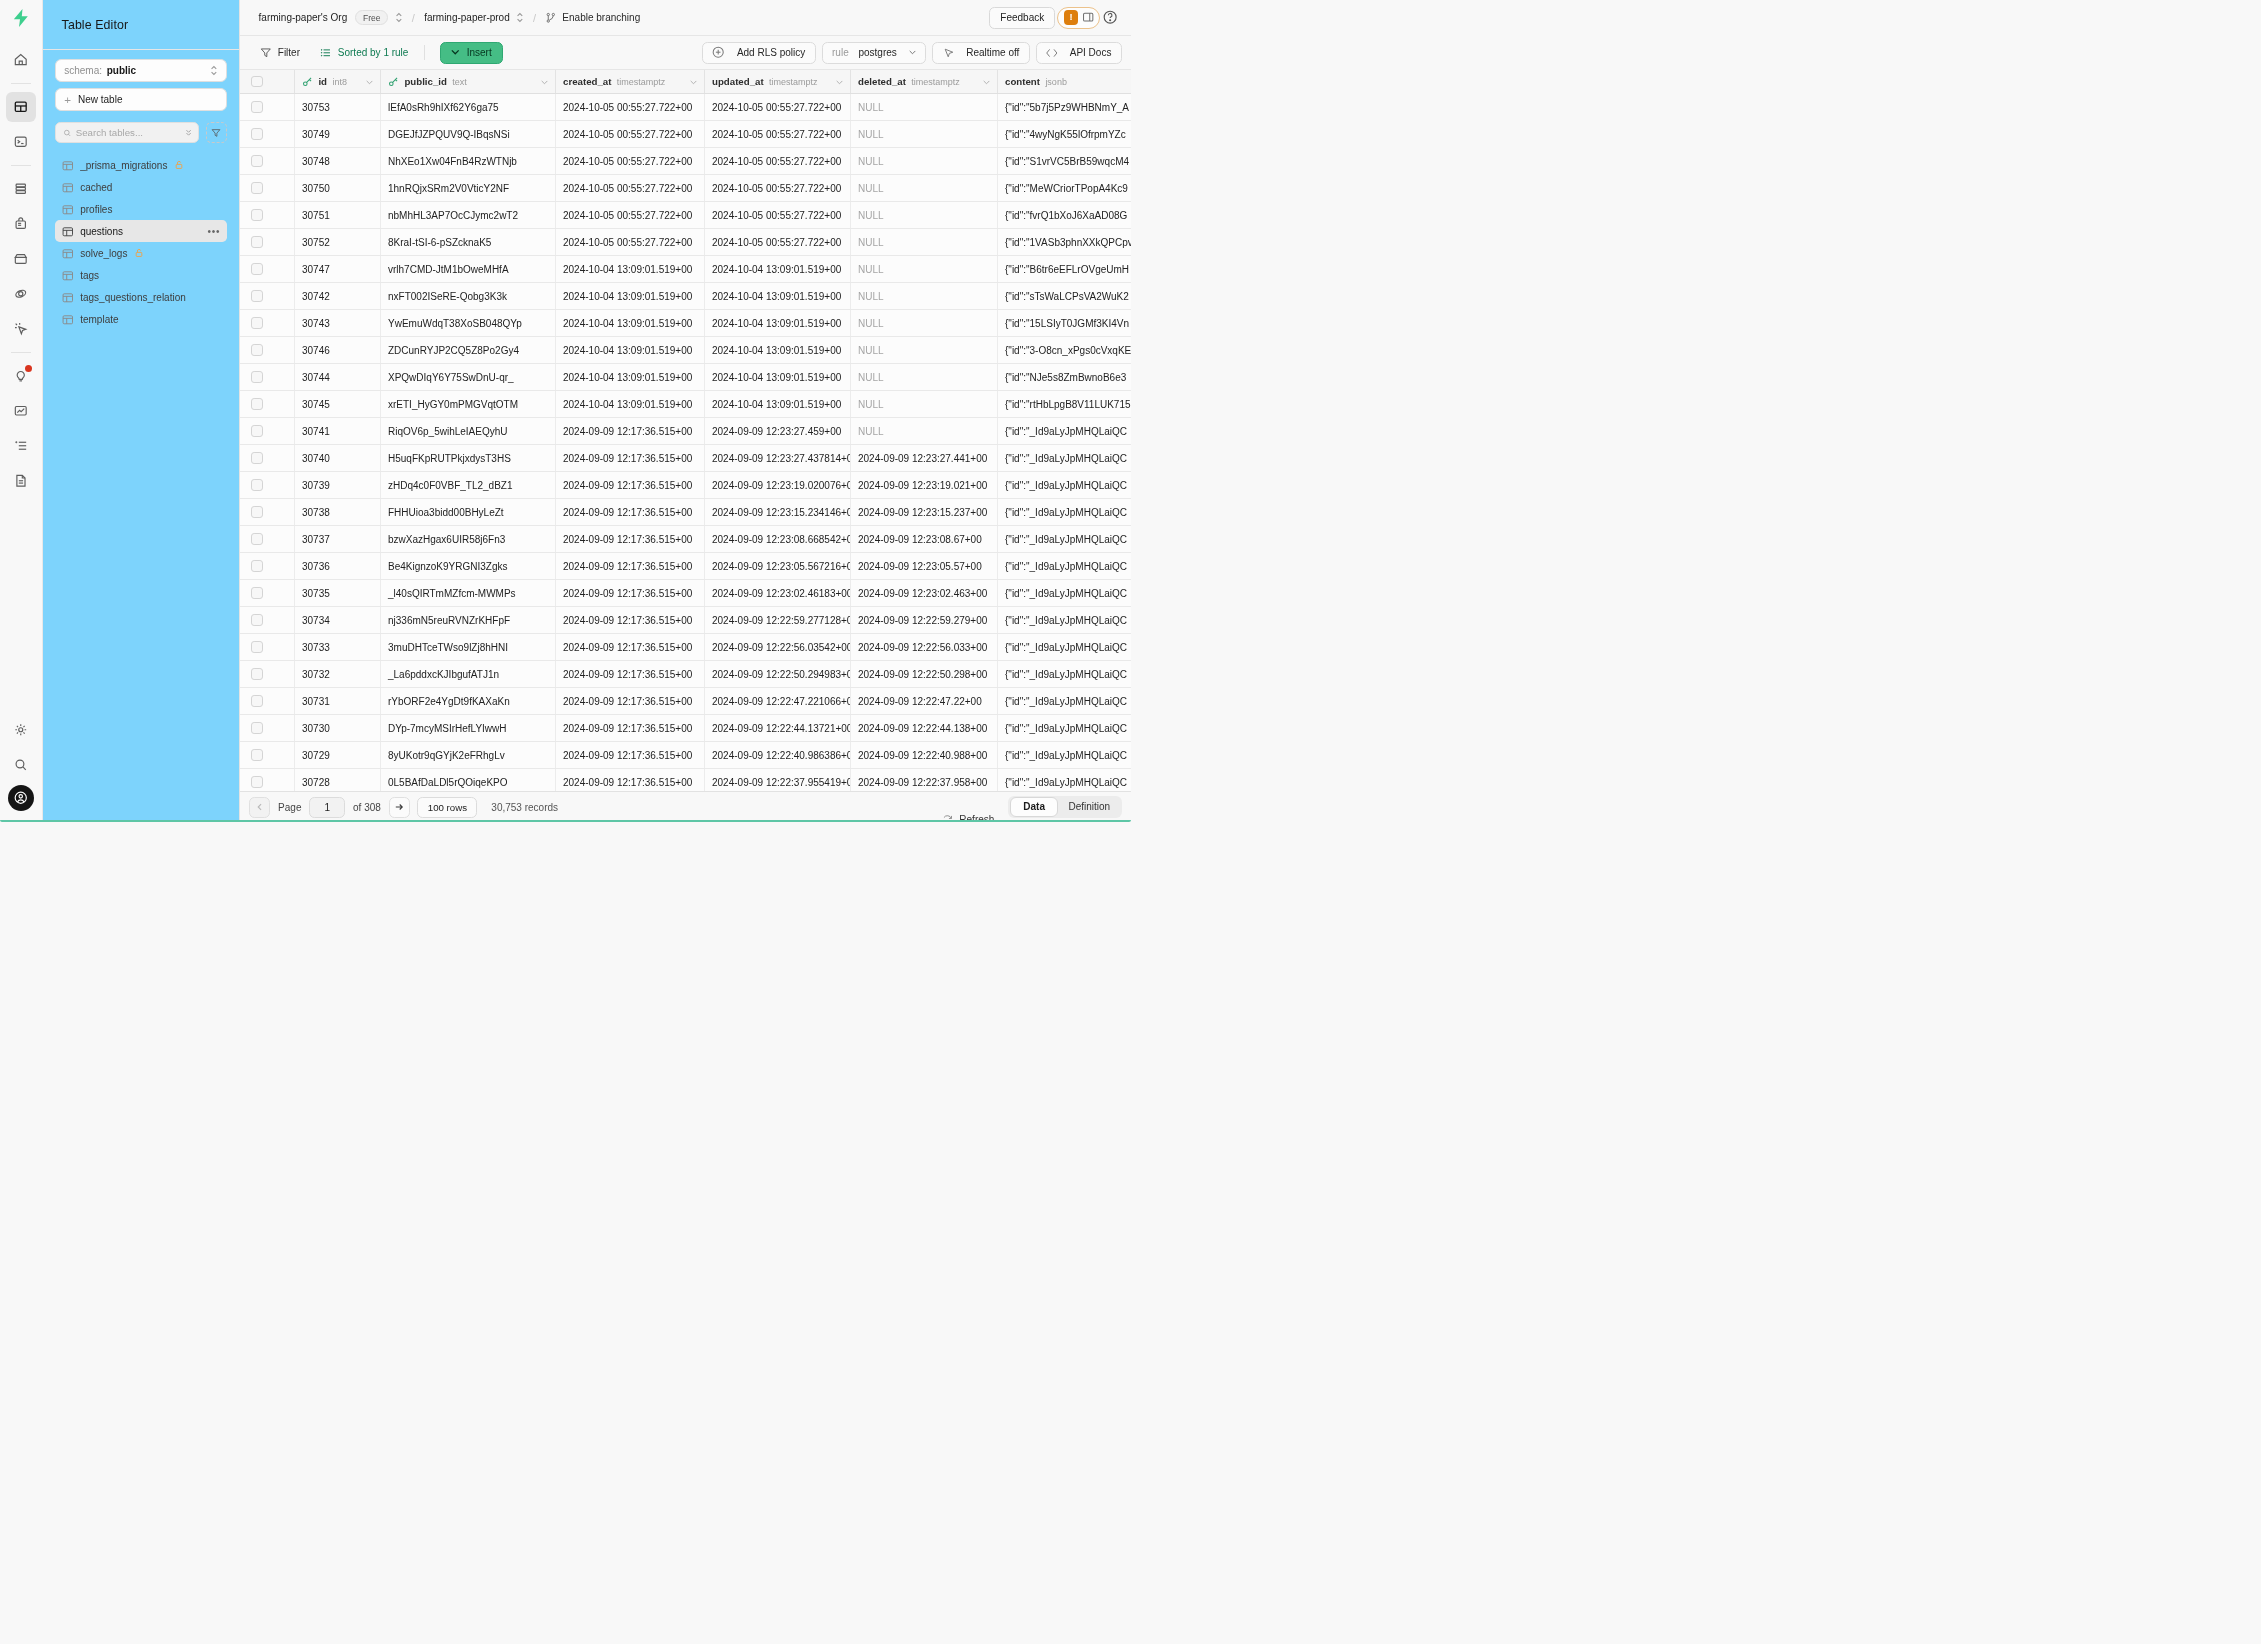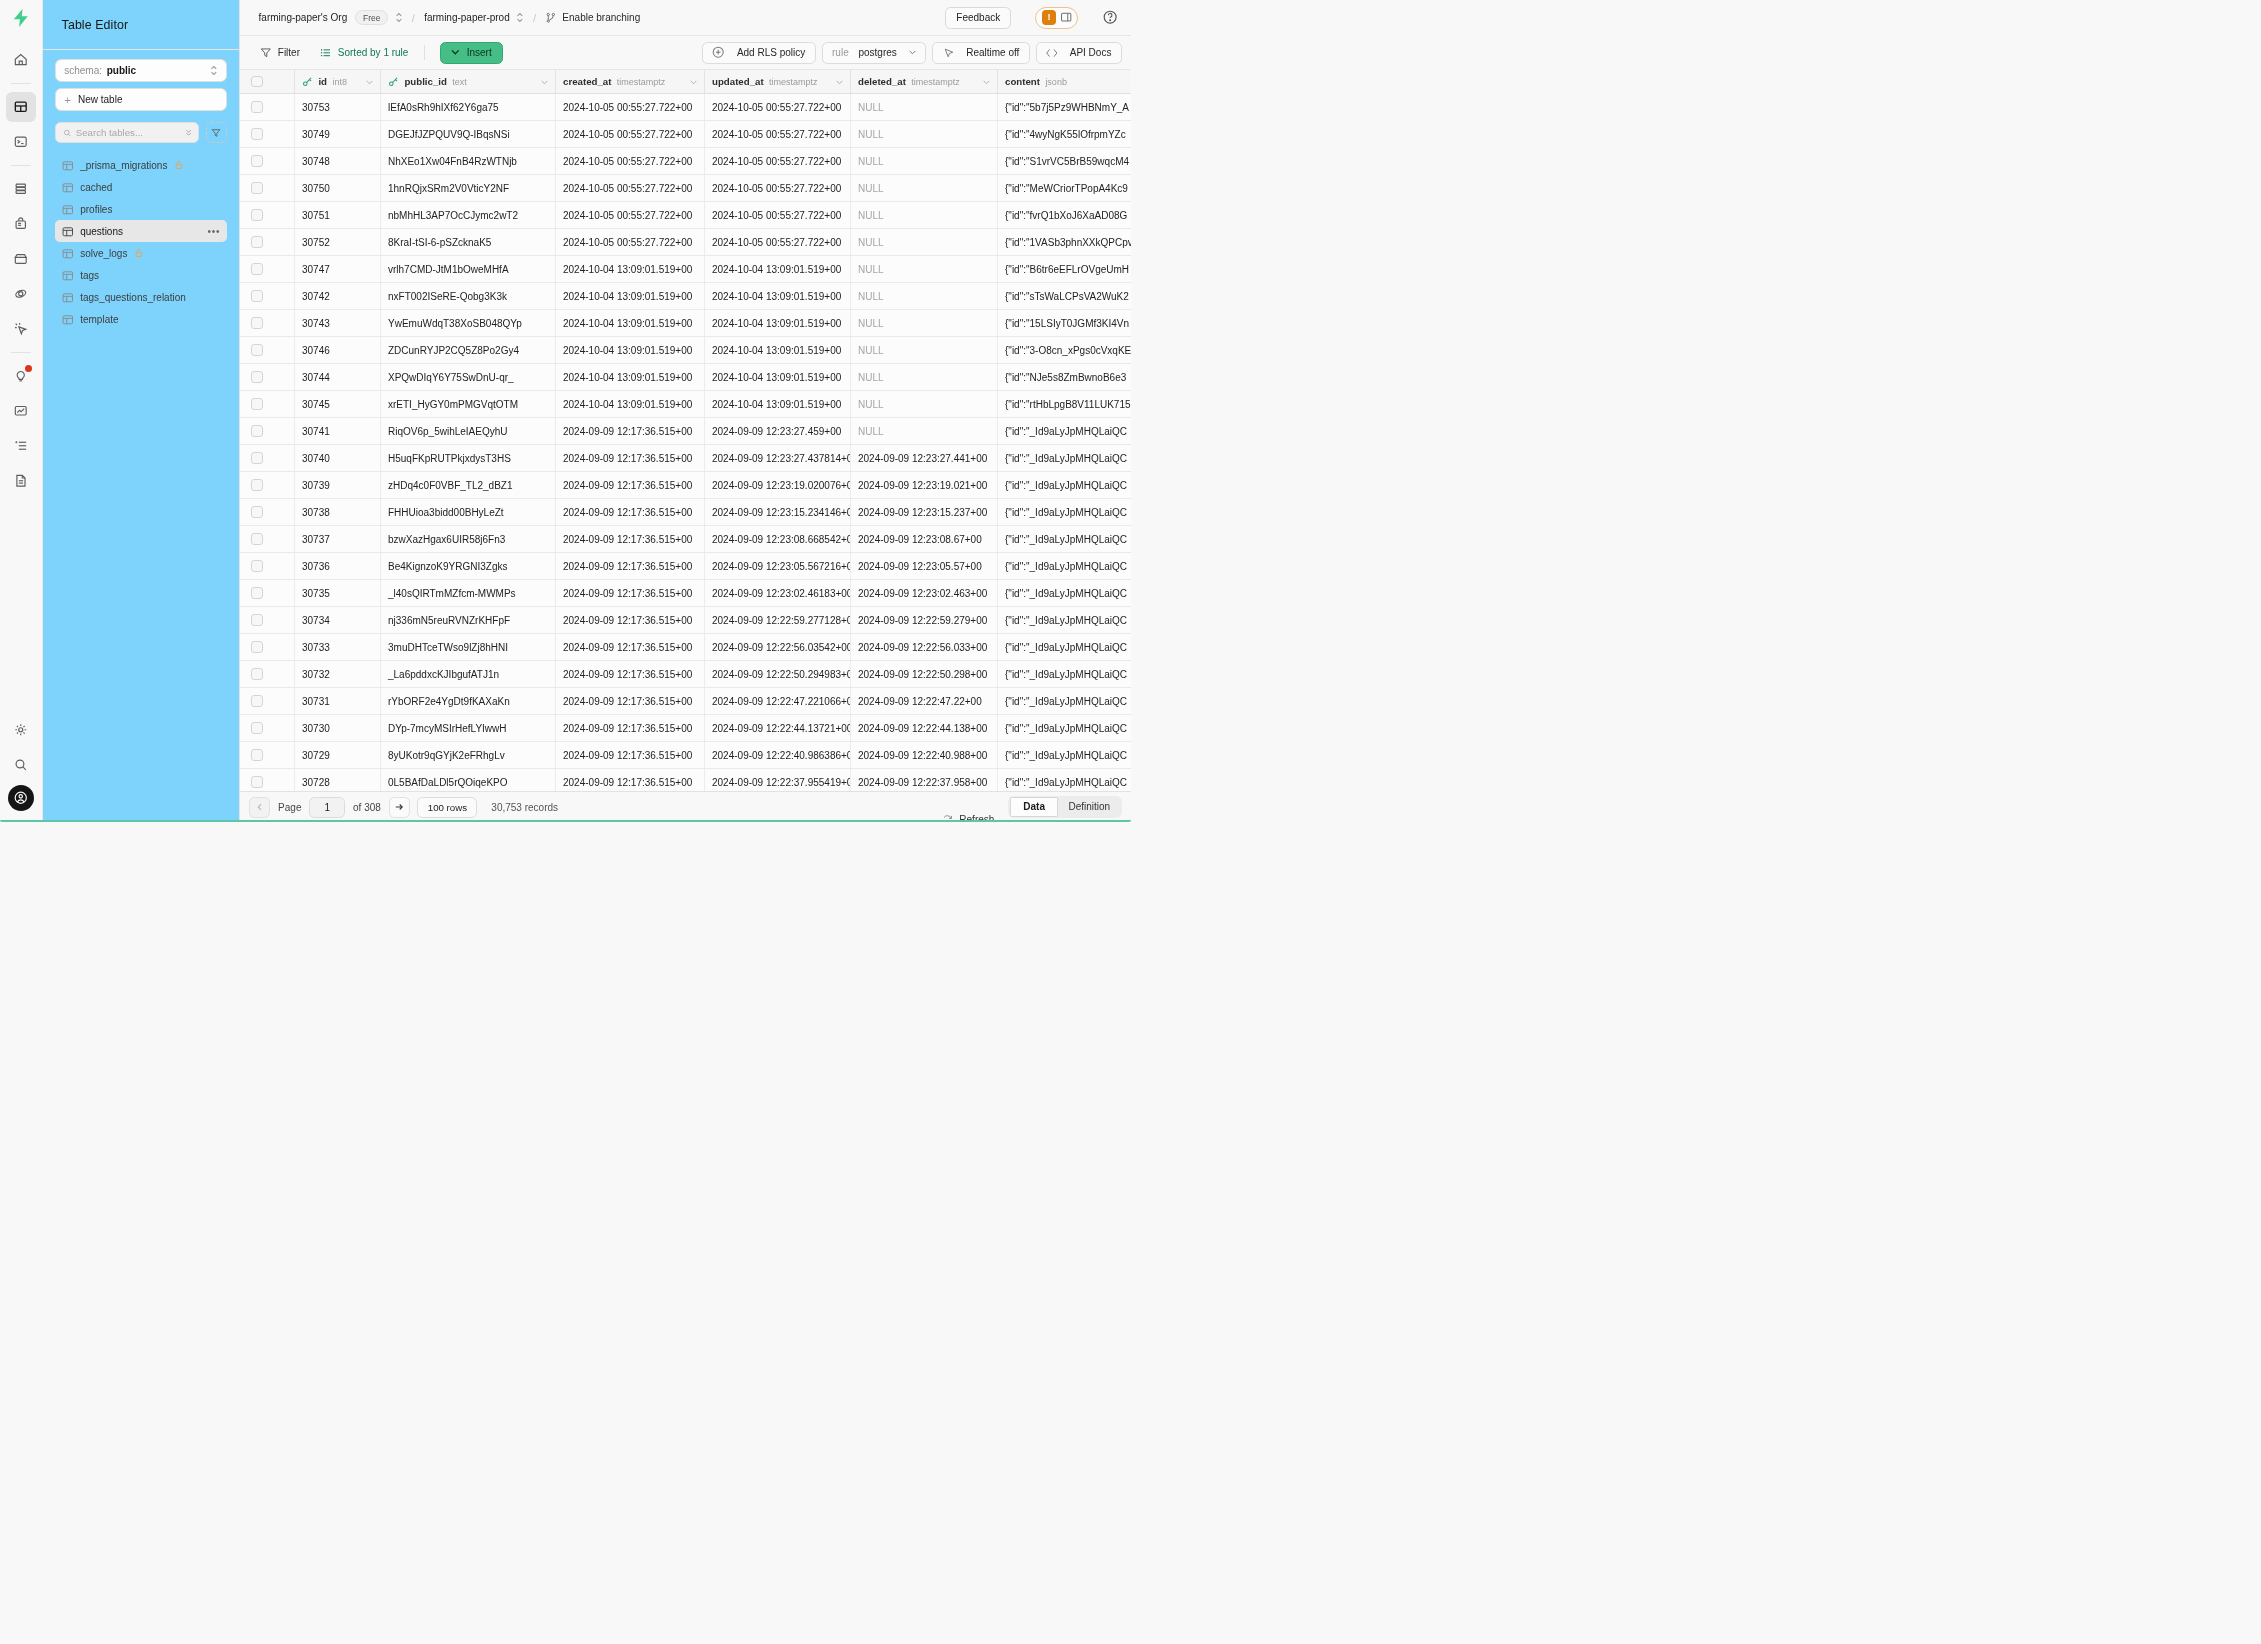--- a/index.html
+++ b/index.html
@@ -45,21 +45,21 @@
   
   .main { flex:1; display:flex; flex-direction:column; min-width:0; }
   .topbar { height:36px; border-bottom:0.8px solid #e6e6e6; display:flex; align-items:center; padding:0 12.4px 0 18.6px; background:#f8f8f8; }
   .crumbs { display:flex; align-items:center; font-size:10px; color:#1d1d1d; }
   .badge-free { margin-left:7.8px; font-size:8.5px; color:#4f4f4f; border:0.8px solid #e0e0e0; background:#f1f1f1; border-radius:776px; padding:1.9px 7px; }
   .updown { display:flex; }
   .crumb-sep { color:#c9c9c9; margin:0 9.3px; font-size:11px; }
   .crumbs .updown { margin-left:6.2px; color:#9a9a9a; }
   .branch { display:flex; align-items:center; gap:5.4px; color:#2a2a2a; cursor:pointer; }
   .branch svg { color:#6b6b6b; }
-  .topbar-right { margin-left:auto; display:flex; align-items:center; gap:24px; }
+  .topbar-right { margin-left:auto; display:flex; align-items:center; gap:2px; }
   .btn-feedback { height:22px; border:0.8px solid #d9d9d9; border-radius:5.4px; background:#fbfbfb; font-size:10px; color:#232323; padding:0 10px; display:flex; align-items:center; cursor:pointer; font-family:inherit; }
   .alert-pill { height:22px; border:0.8px solid #ecc28b; border-radius:776px; display:flex; align-items:center; padding:0 5.4px; gap:3.1px; background:#fdfdfd; cursor:pointer; }
   .alert-sq { width:14.8px; height:14.8px; border-radius:3.9px; background:#dd7e0d; color:#fff; font-size:9.3px; font-weight:700; display:flex; align-items:center; justify-content:center; }
   .alert-pill svg { color:#6f6f6f; }
   .help-btn { color:#565656; display:flex; cursor:pointer; }
 
   
   .toolbar { height:34px; border-bottom:0.8px solid #e6e6e6; display:flex; align-items:center; padding:0 9.3px 0 20px; background:#f8f8f8; }
   .tb-item { display:flex; align-items:center; gap:6.2px; font-size:10px; color:#2b2b2b; cursor:pointer; }
   .tb-item svg { color:#4f4f4f; }
@@ -99,21 +99,21 @@
   .f-btn { width:21px; height:21px; border:0.8px solid #e0e0e0; border-radius:5.4px; background:#f2f2f2; display:flex; align-items:center; justify-content:center; color:#b9b9b9; cursor:pointer; }
   .f-btn.enabled { background:#fbfbfb; color:#3d3d3d; }
   .f-label { font-size:10px; color:#454545; margin:0 7.8px; }
   .page-input { width:36px; height:21px; border:0.8px solid #dcdcdc; border-radius:5.4px; background:#f2f2f2; text-align:center; font-size:10px; color:#222; outline:none; margin-right:7.8px; font-family:inherit; }
   .rows-btn { height:21px; border:0.8px solid #dcdcdc; border-radius:5.4px; background:#fbfbfb; font-size:9.7px; color:#222; padding:0 9.3px; margin:0 4.7px 0 7.8px; display:flex; align-items:center; cursor:pointer; font-family:inherit; }
   .records { font-size:10px; color:#555; margin-left:9.3px; }
   .footer-right { margin-left:auto; display:flex; align-items:center; }
   .refresh { display:flex; align-items:center; gap:6.2px; font-size:10px; color:#333; cursor:pointer; margin-right:14px;margin-top:24px; }
   .refresh svg { color:#8f8f8f; }
   .seg { background:#ececec; border-radius:6.2px; padding:1.6px; display:flex; align-items:center; }
-  .seg-data { height:19.4px; background:#fdfdfd; border:0.8px solid #d8d8d8; border-radius:1px; padding:0 12.4px; font-size:10px; font-weight:700; color:#1c1c1c; display:flex; align-items:center; cursor:pointer; }
+  .seg-data { height:19.4px; background:#fdfdfd; border:0.8px solid #d8d8d8; border-radius:6px; padding:0 12.4px; font-size:10px; font-weight:700; color:#1c1c1c; display:flex; align-items:center; cursor:pointer; }
   .seg-def { padding:0 10px; font-size:10px; color:#333; cursor:pointer; }
   .bottom-accent { position:absolute; left:0; right:0; bottom:0; height:2.3px; background:#5ec6a6; border-radius:0 0 4.7px 4.7px; }
 </style>
 </head>
 <body>
 
 <div class="app">
 
   <div class="rail">
     <svg class="logo" viewBox="0 0 20 20">

